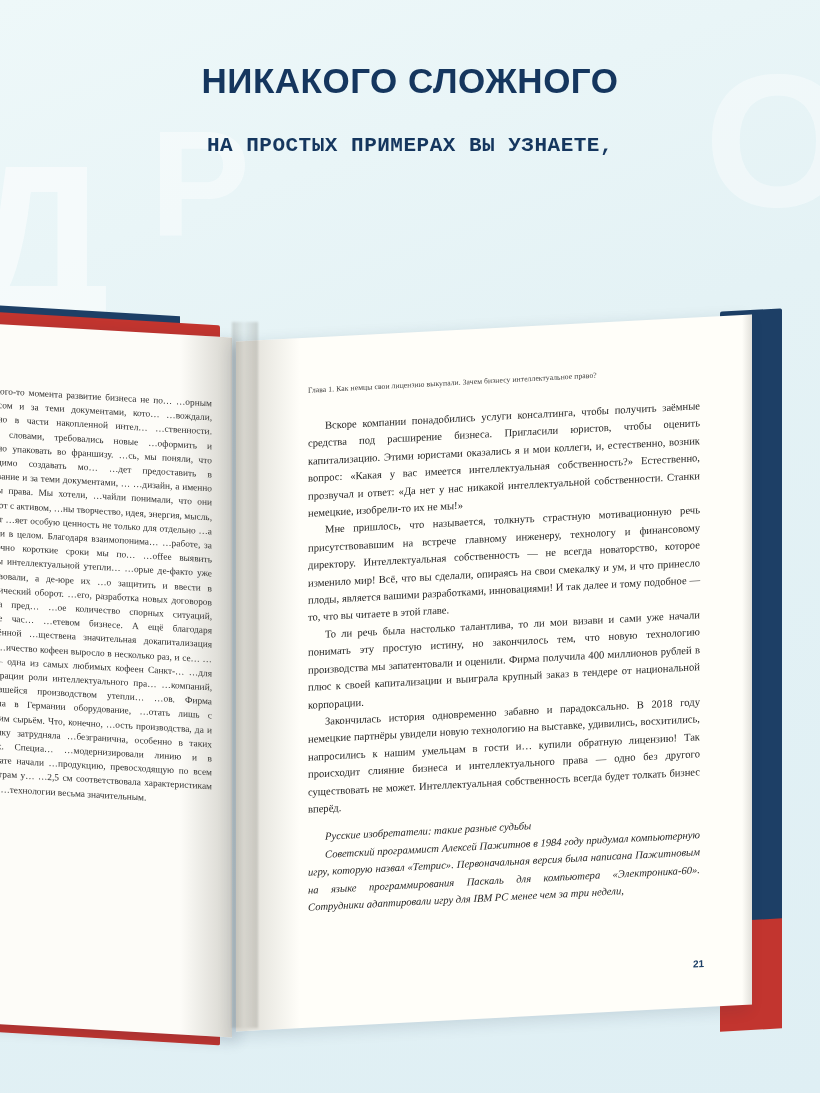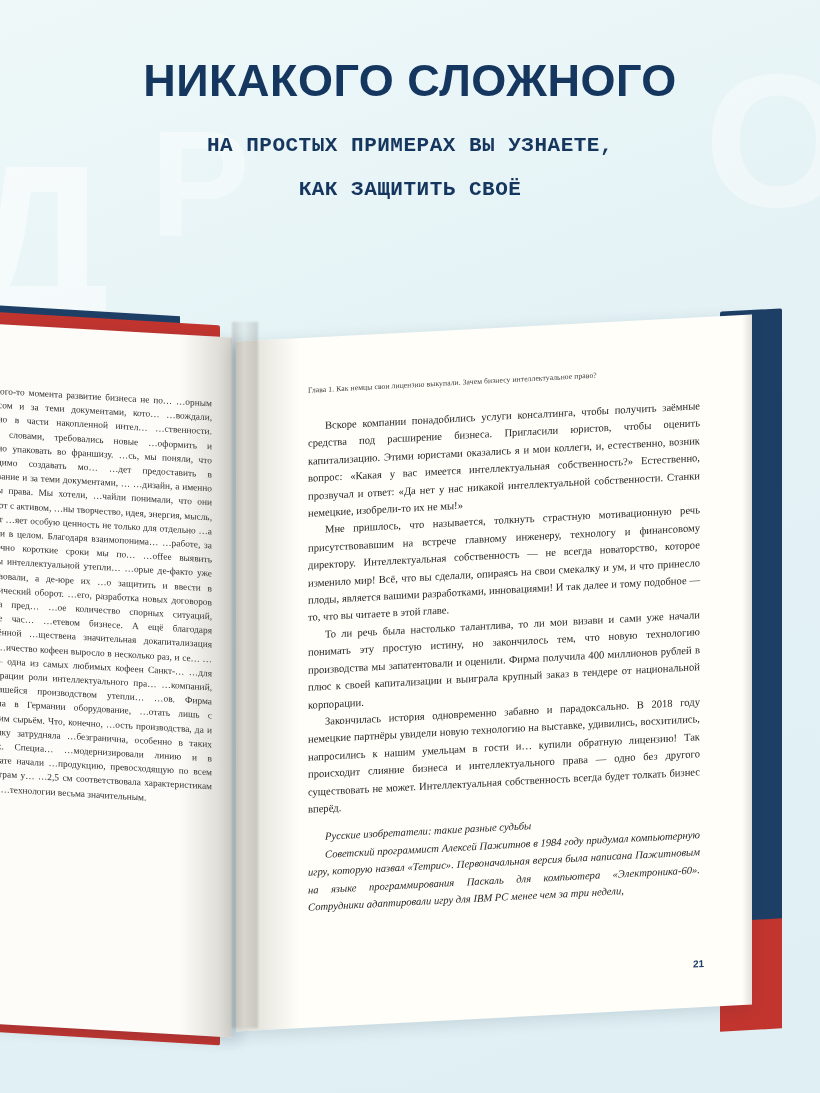--- a/index.html
+++ b/index.html
@@ -42,21 +42,21 @@
     position: absolute;
     top: 52px;
     left: 0;
     width: 820px;
     text-align: center;
     z-index: 5;
   }
   .headline .l1, .headline .l2 {
     font-family: "Liberation Sans", sans-serif;
     font-weight: 700;
-    font-size: 45px;
+    font-size: 35px;
     line-height: 57px;
     letter-spacing: 0.5px;
     color: #15365e;
     text-transform: uppercase;
   }
   .headline .l3, .headline .l4 {
     font-family: Liberation Mono, monospace;
     font-weight: 700;
     font-size: 21px;
     line-height: 42px;
@@ -231,21 +231,20 @@
 <div class="bg">
   <div class="bg-ghost ghost-a">Д</div>
   <div class="bg-ghost ghost-b">Р</div>
   <div class="bg-ghost ghost-c">О</div>
   <div class="bg-ghost ghost-d">К</div>
 </div>
 
 <div class="headline">
   <div class="l1">НИКАКОГО СЛОЖНОГО</div>
   <div class="l3">НА ПРОСТЫХ ПРИМЕРАХ ВЫ УЗНАЕТЕ,</div>
-  <div class="l4">КАК ЗАЩИТИТЬ СВОЁ</div>
 </div>
 
 <div class="book-wrap">
   <div class="cover-left-inner"></div>
   <div class="cover-left"></div>
   <div class="cover-right"></div>
   <div class="cover-right-red"></div>
 
   <div class="page-left">
     <div class="txt-left">…с какого-то момента развитие бизнеса не по…  …орным процессом и за теми документами, кото…  …вождали, особенно в части накопленной интел…  …ственности. Иными словами, требовались новые  …оформить и грамотно упаковать во франшизу.  …сь, мы поняли, что необходимо создавать мо…  …дет предоставить в пользование и за теми документами, …  …дизайн, а именно объекты права. Мы хотели,  …чайли понимали, что они работают с активом,  …ны творчество, идея, энергия, мысль, что этот  …яет особую ценность не только для отдельно  …а для сети в целом. Благодаря взаимопонима…  …работе, за достаточно короткие сроки мы по…  …offee выявить объекты интеллектуальной утепли…  …орые де-факто уже существовали, а де-юре их  …о защитить и ввести в экономический оборот.  …его, разработка новых договоров помогла пред…  …ое количество спорных ситуаций, которые час…  …етевом бизнесе. А ещё благодаря проведённой  …ществена значительная докапитализация ком…  …ичество кофеен выросло в несколько раз, и се…  …offee — одна из самых любимых кофеен Санкт-…  …для иллюстрации роли интеллектуального пра…  …компаний, занимавшейся производством утепли…  …ов. Фирма закупила в Германии оборудование,  …отать лишь с немецким сырьём. Что, конечно,  …ость производства, да и логистику затрудняла  …безгранична, особенно в таких случаях. Специа…  …модернизировали линию и в результате начали  …продукцию, превосходящую по всем параметрам у…  …2,5 см соответствовала характеристикам панели  …технологии весьма значительным.</div>

